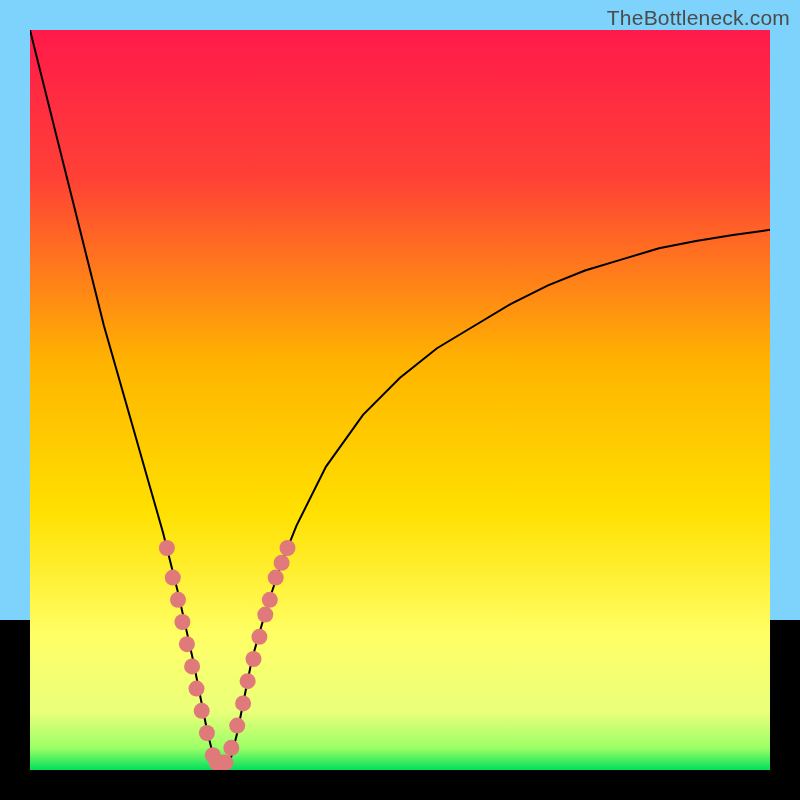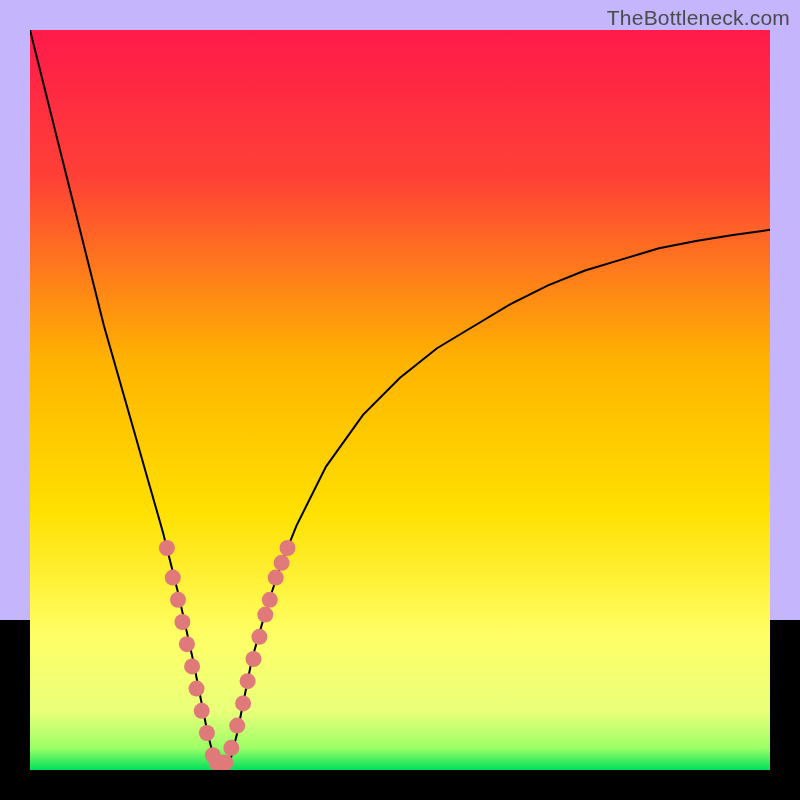--- a/index.html
+++ b/index.html
@@ -8,21 +8,21 @@
     width: 800px;
     height: 800px;
     overflow: hidden;
     background: #000;
     font-family: Arial, Helvetica, sans-serif;
   }
   .frame {
     position: relative;
     width: 800px;
     height: 620px;
-    background: #c4b5fd;
+    background: #7dd3fc;
   }
   .plot-area {
     position: absolute;
     left: 30px;
     top: 30px;
     width: 740px;
     height: 740px;
     overflow: hidden;
   }
   .gradient-bg {

